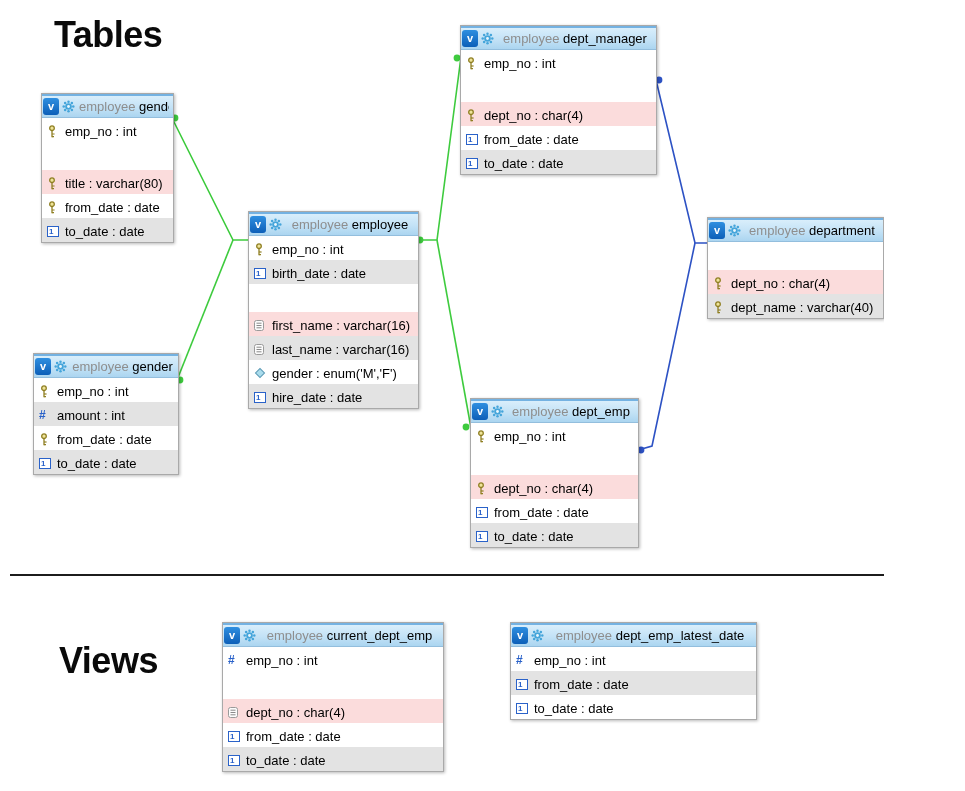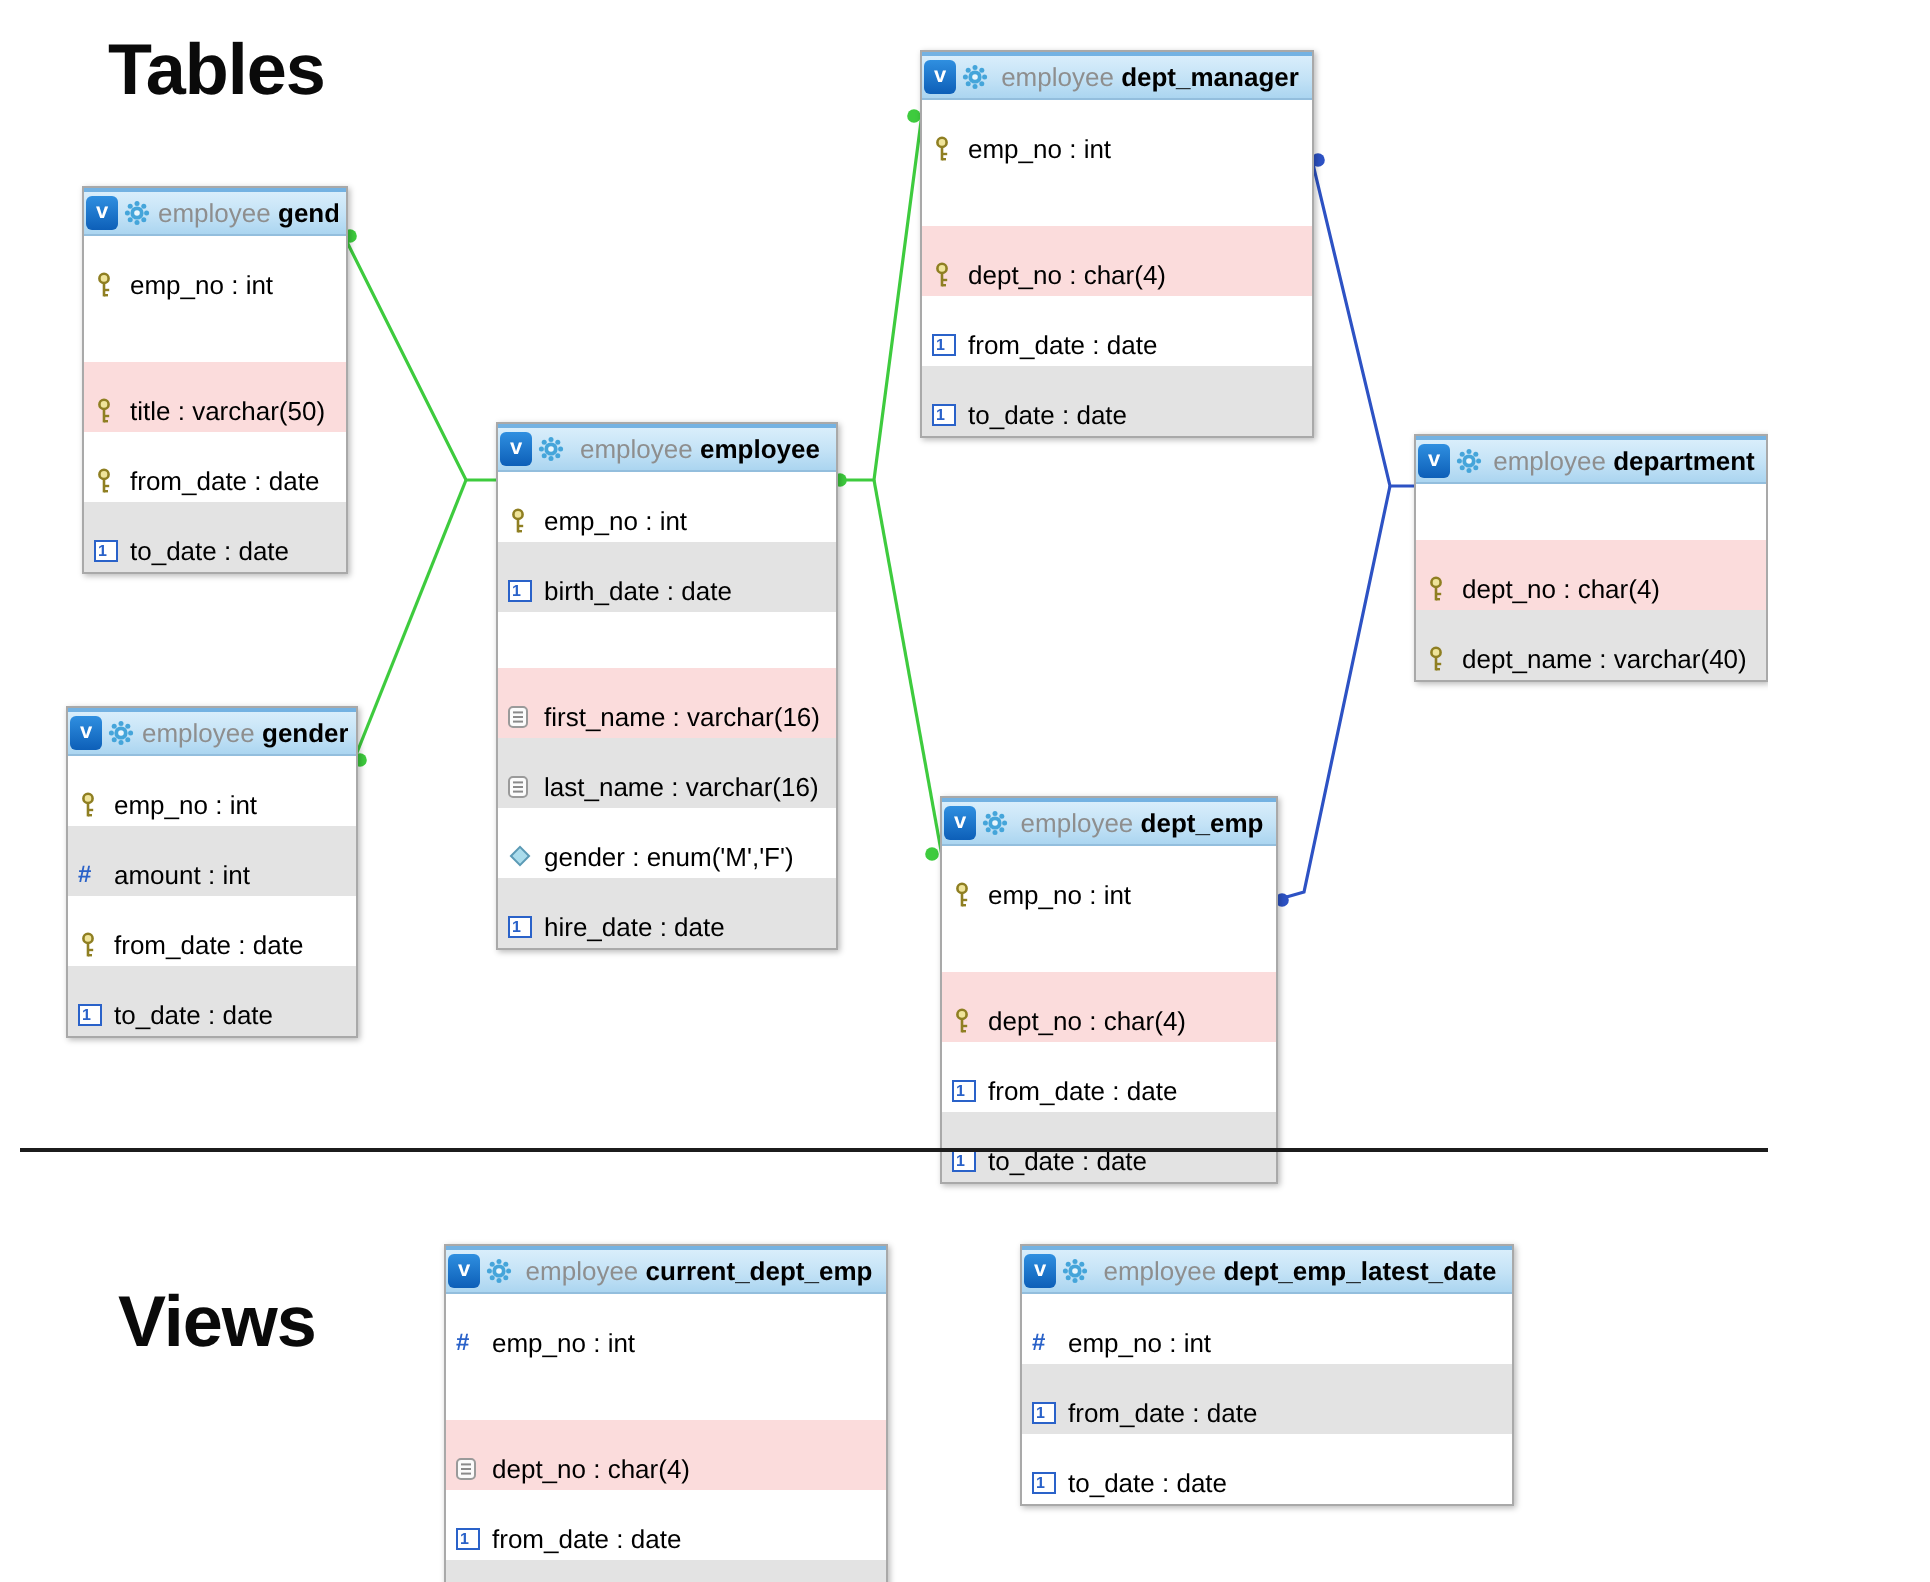--- a/index.html
+++ b/index.html
@@ -27,23 +27,23 @@
     padding:0 4px 0 1px;white-space:nowrap;overflow:hidden;
   }
   .v-badge{
     flex:0 0 auto;width:16px;height:17px;border-radius:3px;margin-right:3px;
     background:linear-gradient(180deg,#2f8fe0,#0d5fb8);
     color:#fff;font-weight:bold;font-size:11px;line-height:17px;text-align:center;
   }
   .gear{flex:0 0 auto;width:13px;height:13px;margin-right:4px;display:inline-block;}
   .htext{flex:1 1 auto;text-align:center;overflow:hidden;}
   .schema{color:#8e8e8e;}
-  .tname{color:#000;font-weight:bold;}
+  .tname{color:#000;font-weight:normal;}
   .db-row{
-    height:22px;display:flex;align-items:center;padding:13px 4px 0 5px;
+    height:22px;display:flex;align-items:center;padding:2px 4px 0 5px;
     white-space:nowrap;overflow:hidden;background:#fff;
   }
   .db-row.alt{background:#e3e3e3;}
   .db-row.highlight{background:#fbdcdc;margin-top:28px;}
   .ric{flex:0 0 14px;height:14px;display:inline-flex;align-items:center;justify-content:flex-start;margin-right:4px;}
   .ic-date{
     display:inline-block;width:9px;height:9px;border:1px solid #2a62c9;background:#fff;
     color:#2a62c9;font-size:8px;line-height:9px;text-align:left;padding-left:1px;font-weight:bold;
   }
   .ic-num{color:#2a62c9;font-size:12px;font-weight:bold;line-height:12px;}
@@ -103,21 +103,21 @@
   </div>
           <div class="db-row highlight">
     <span class="ric">
               <svg width="10" height="13" viewBox="0 0 10 13">
                 <circle cx="5" cy="3.2" r="2.3" fill="#efe49a" stroke="#8f7f22" stroke-width="1.3"></circle>
                 <line x1="5" y1="5.5" x2="5" y2="12.2" stroke="#8f7f22" stroke-width="1.3"></line>
                 <line x1="5" y1="9" x2="7.6" y2="9" stroke="#8f7f22" stroke-width="1.2"></line>
                 <line x1="5" y1="11.6" x2="7" y2="11.6" stroke="#8f7f22" stroke-width="1.2"></line>
               </svg>
             </span>
-    <span class="rlabel">title : varchar(50)</span>
+    <span class="rlabel">title : varchar(80)</span>
   </div>
           <div class="db-row">
     <span class="ric">
               <svg width="10" height="13" viewBox="0 0 10 13">
                 <circle cx="5" cy="3.2" r="2.3" fill="#efe49a" stroke="#8f7f22" stroke-width="1.3"></circle>
                 <line x1="5" y1="5.5" x2="5" y2="12.2" stroke="#8f7f22" stroke-width="1.3"></line>
                 <line x1="5" y1="9" x2="7.6" y2="9" stroke="#8f7f22" stroke-width="1.2"></line>
                 <line x1="5" y1="11.6" x2="7" y2="11.6" stroke="#8f7f22" stroke-width="1.2"></line>
               </svg>
             </span>

